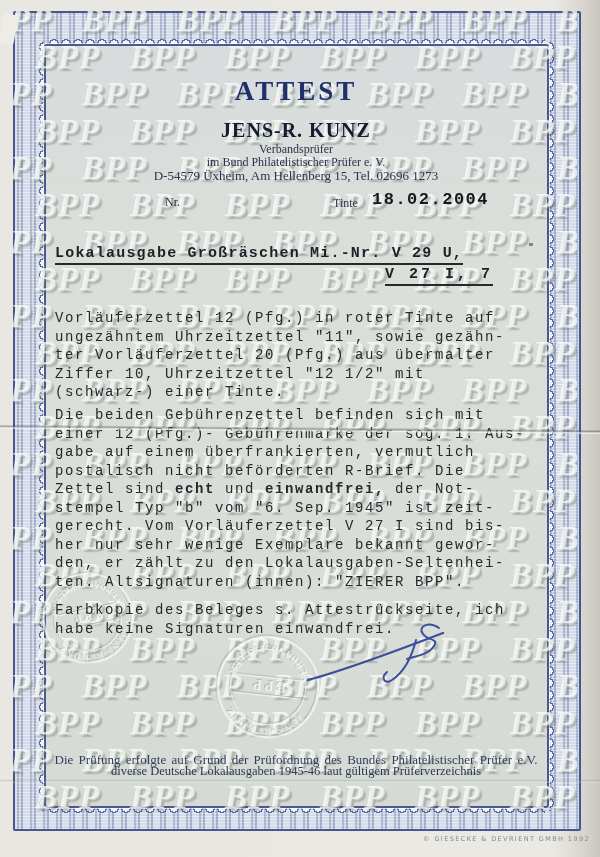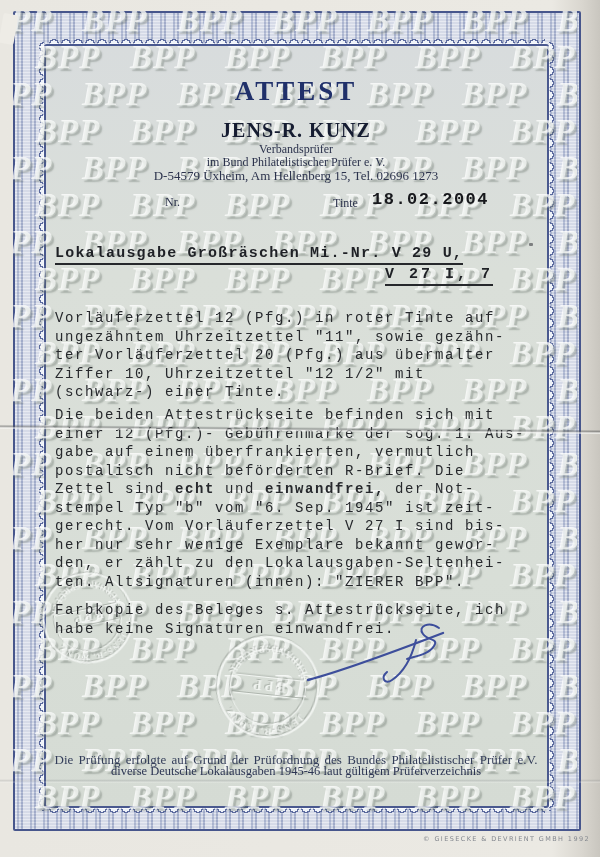--- a/index.html
+++ b/index.html
@@ -231,21 +231,21 @@
   <div class="abs" style="left:385px;top:264px"><span class="subj" style="letter-spacing:3px">V 27 I, 7</span></div>
 
   <div class="abs mono" style="left:55px;top:309px">
       <div class="tline"><span>Vorläuferzettel 12 (Pfg.) in roter Tinte auf</span></div>
       <div class="tline"><span>ungezähntem Uhrzeitzettel "11", sowie gezähn-</span></div>
       <div class="tline"><span>ter Vorläuferzettel 20 (Pfg.) aus übermalter</span></div>
       <div class="tline"><span>Ziffer 10, Uhrzeitzettel "12 1/2" mit</span></div>
       <div class="tline"><span>(schwarz-) einer Tinte.</span></div>
     </div>
   <div class="abs mono" style="left:55px;top:406px">
-      <div class="tline"><span>Die beiden Attestrückseite befinden sich mit</span></div>
+      <div class="tline"><span>Die beiden Gebührenzettel befinden sich mit</span></div>
       <div class="tline"><span>einer 12 (Pfg.)- Gebührenmarke der sog. 1. Aus-</span></div>
       <div class="tline"><span>gabe auf einem überfrankierten, vermutlich</span></div>
       <div class="tline"><span>postalisch nicht beförderten R-Brief. Die</span></div>
       <div class="tline"><span>Zettel sind </span><span class="bold">echt</span><span> und </span><span class="bold">einwandfrei,</span><span> der Not-</span></div>
       <div class="tline"><span>stempel Typ "b" vom "6. Sep. 1945" ist zeit-</span></div>
       <div class="tline"><span>gerecht. Vom Vorläuferzettel V 27 I sind bis-</span></div>
       <div class="tline"><span>her nur sehr wenige Exemplare bekannt gewor-</span></div>
       <div class="tline"><span>den, er zählt zu den Lokalausgaben-Seltenhei-</span></div>
       <div class="tline"><span>ten. Altsignaturen (innen): "ZIERER BPP".</span></div>
     </div>

